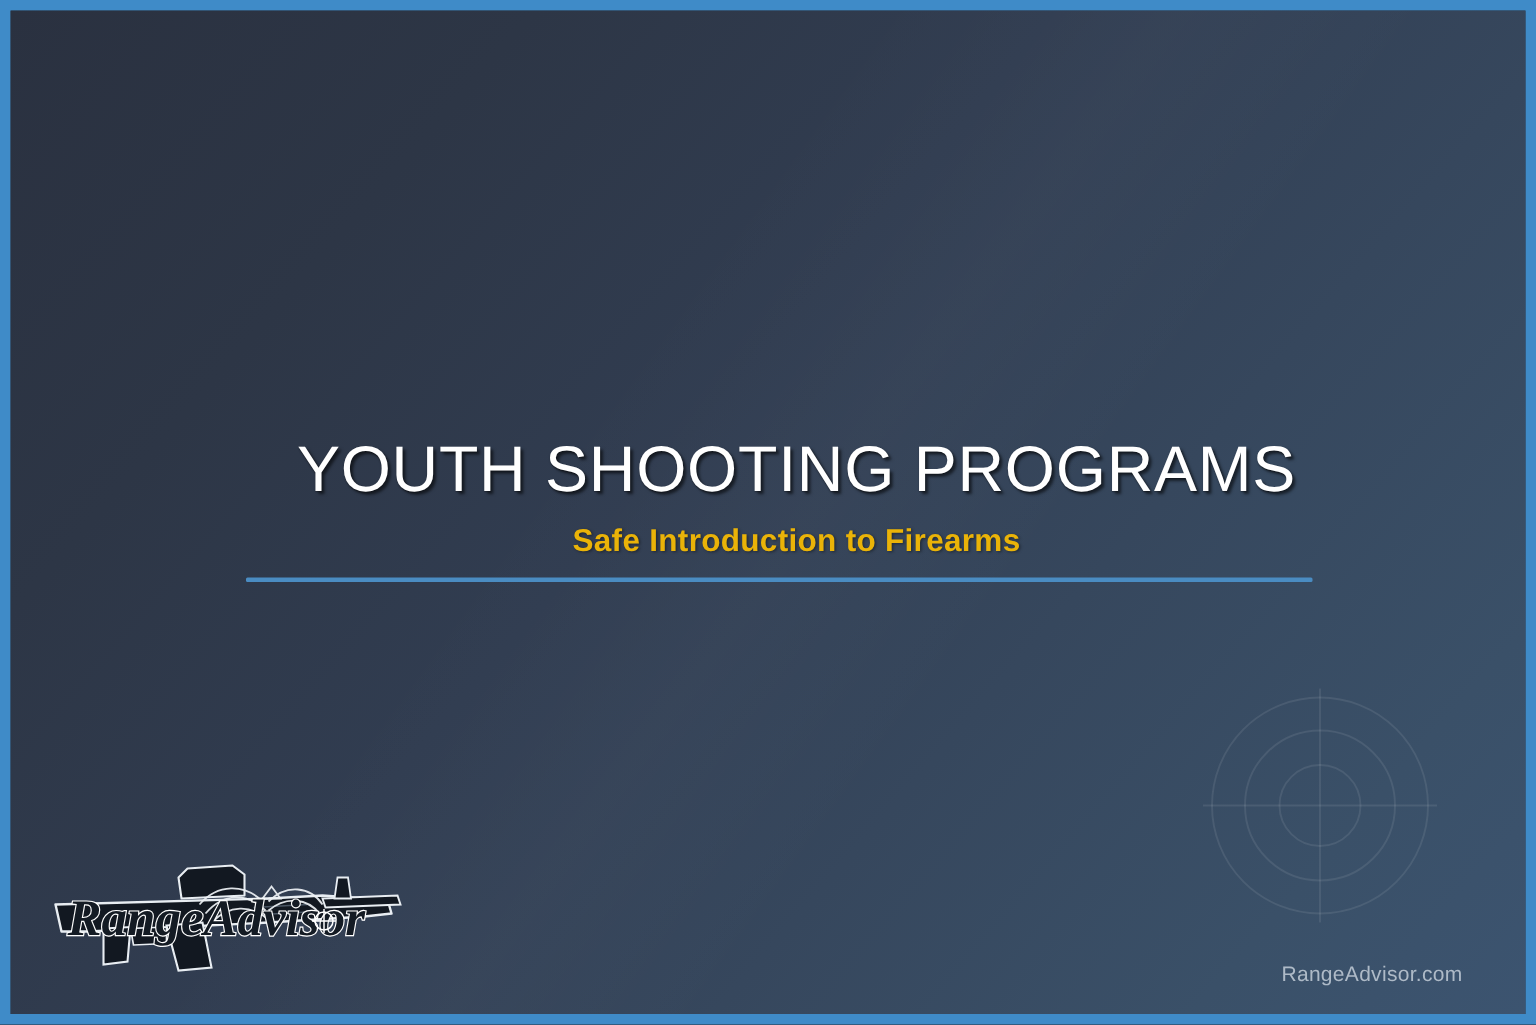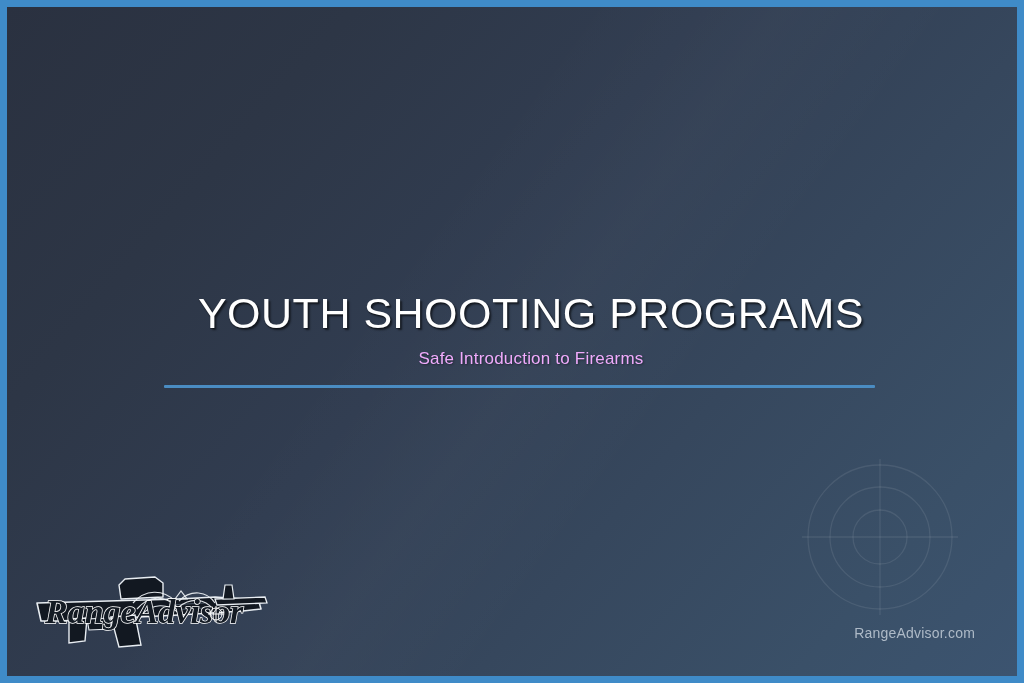--- a/index.html
+++ b/index.html
@@ -74,23 +74,23 @@
     font-weight: 400;
     letter-spacing: 0.5px;
     line-height: 1.08;
     color: #ffffff;
     text-shadow: 2px 2px 2px rgba(0,0,0,0.55),
                  0 1px 1px rgba(0,0,0,0.35);
     white-space: nowrap;
   }
   .slide-subtitle {
     margin: 13px 0 0 0;
-    font-size: 17px;
-    font-weight: 400;
-    color: #f0abfc;
+    font-size: 21px;
+    font-weight: 700;
+    color: #eab308;
     letter-spacing: 0.2px;
     text-shadow: 1px 1px 2px rgba(0,0,0,0.40);
     white-space: nowrap;
   }
   .title-rule {
     position: absolute;
     left: 157px;
     top: 378px;
     width: 711px;
     height: 3px;
@@ -104,21 +104,21 @@
     left: 22px;
     top: 562px;
     width: 250px;
     height: 92px;
   }
 
   
   .footer-url {
     position: absolute;
     right: 42px;
-    bottom: 35px;
+    bottom: 19px;
     font-size: 14px;
     color: #aebac7;
     letter-spacing: 0.2px;
     white-space: nowrap;
   }
 </style>
 </head>
 <body>
 
 <div class="slide">

